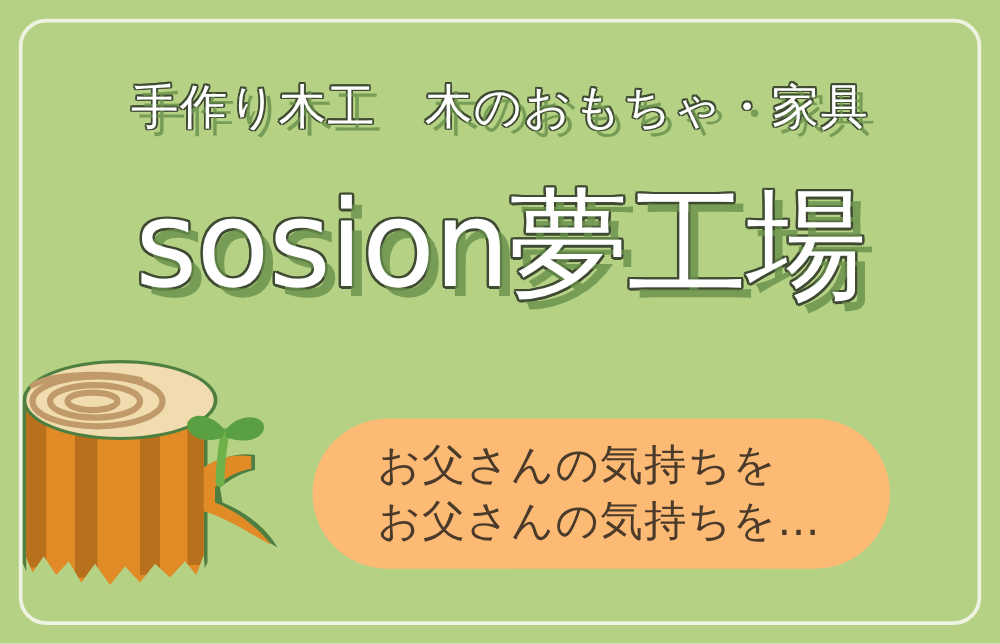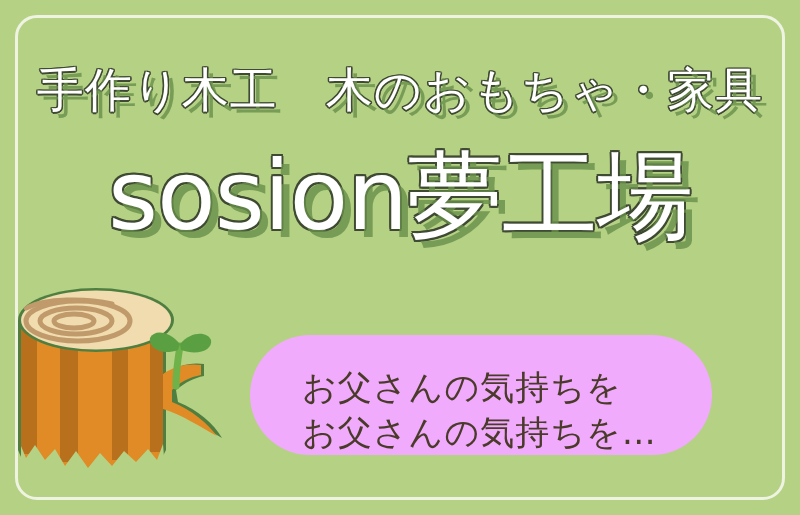--- a/index.html
+++ b/index.html
@@ -41,21 +41,21 @@
     z-index: 5;
   }
 
   .subtitle {
     position: absolute;
     left: 0;
     right: 0;
     top: 66px;
     text-align: center;
     font-family: "DejaVu Sans", "Liberation Sans", sans-serif;
-    font-size: 47px;
+    font-size: 38px;
     line-height: 1;
     letter-spacing: 1px;
     color: #ffffff;
     font-weight: 400;
     white-space: nowrap;
     text-shadow:
       6px 6px 0 rgba(104,142,74,0.80),
       1.5px 0 0 #3f4a33, -1.5px 0 0 #3f4a33,
       0 1.5px 0 #3f4a33, 0 -1.5px 0 #3f4a33,
       1.2px 1.2px 0 #3f4a33, -1.2px 1.2px 0 #3f4a33,
@@ -83,26 +83,26 @@
       1.6px -1.6px 0 #3f4a33, -1.6px -1.6px 0 #3f4a33;
   }
 
   
   .bubble {
     position: absolute;
     left: 250px;
     top: 335px;
     width: 462px;
     height: 120px;
-    background: #f0abfc;
+    background: #fdba74;
     border-radius: 60px;
     z-index: 4;
     display: flex;
     flex-direction: column;
-    justify-content: flex-end;
+    justify-content: center;
     padding-left: 52px;
     box-sizing: border-box;
   }
   .bubble-line {
     font-family: "DejaVu Sans", "Liberation Sans", sans-serif;
     font-size: 34px;
     line-height: 1.32;
     color: #4a3a2a;
     letter-spacing: 1px;
     white-space: nowrap;

